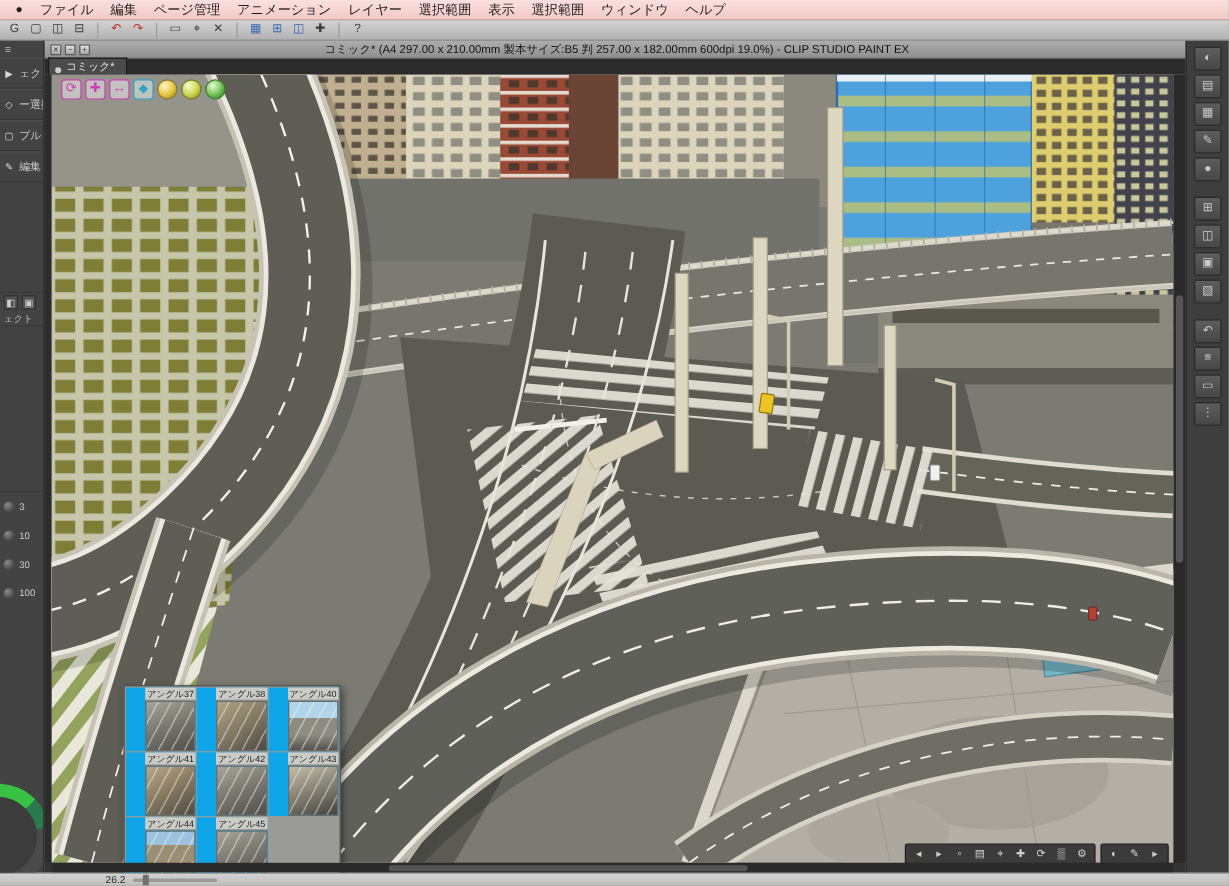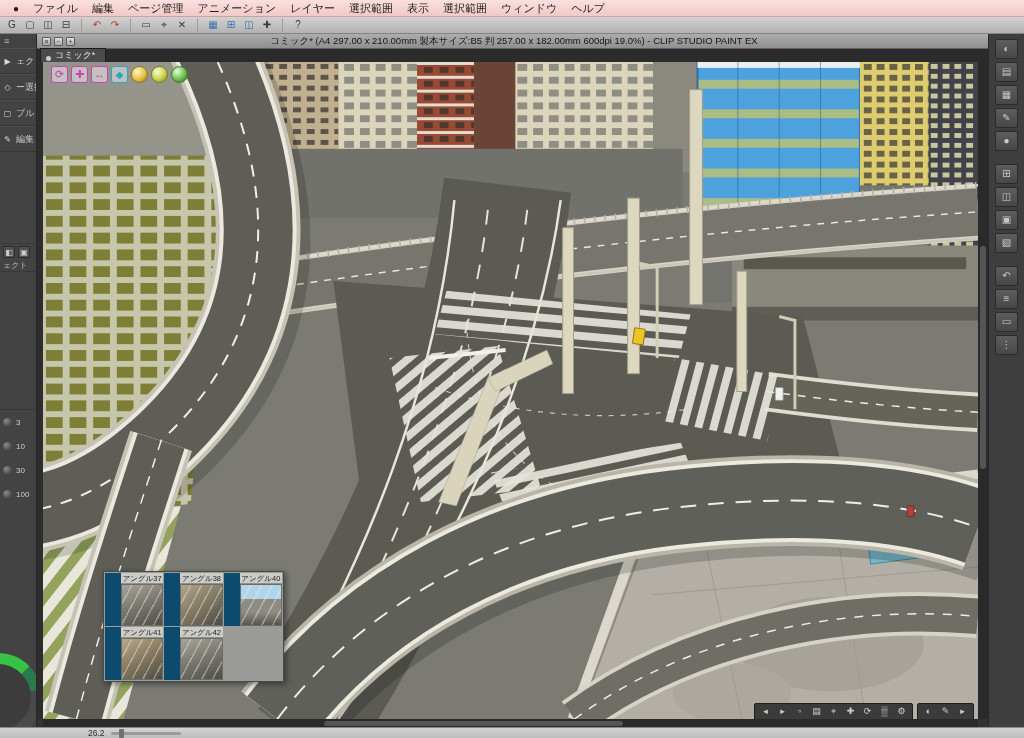--- a/index.html
+++ b/index.html
@@ -82,21 +82,21 @@
   .n3.ballg2 { border:1px solid #7a7a30; border-radius:50%;
     background:radial-gradient(circle at 35% 30%,#f4ffd0,#c9d34a 55%,#6f7a14); }
   .n3.ballgr { border:1px solid #3c7a34; border-radius:50%;
     background:radial-gradient(circle at 35% 30%,#e2ffd8,#6fbe4e 55%,#1f6a22); }
 
   
   .angle-panel { position:absolute; left:66px; top:509px; width:181px;
     background:#9a9a96; border:1px solid #4a4a4a; box-shadow:2px 2px 6px rgba(0,0,0,.45);
     padding:1px; }
   .agrid { display:grid; grid-template-columns:repeat(3,1fr); gap:1px; }
-  .acell { background:#0c4a6e;padding-left:16px; }
+  .acell { background:#0ea5e9;padding-left:16px; }
   .alabel { height:11px; font-size:7.5px; line-height:11px; text-align:center;
     background:#cbcbc7; color:#1e1e1e; border-bottom:1px solid #8e8e8a;
     white-space:nowrap; overflow:hidden; }
   .athumb { position:relative; height:42px; border:1px solid #6c6c68; overflow:hidden;
     background:linear-gradient(158deg,#a8a49a 0%,#76746c 52%,#504e48 100%); }
   .athumb::after { content:""; position:absolute; inset:0;
     background:repeating-linear-gradient(118deg,transparent 0 8px,rgba(242,242,236,.38) 8px 9.5px); }
   .acell:nth-child(2) .athumb { background:linear-gradient(145deg,#b2a486 0%,#837a64 50%,#4c4a44 100%); }
   .acell:nth-child(3) .athumb { background:linear-gradient(#b0d4ea 0 34%,#8e8c82 34% 68%,#56544e 100%); }
   .acell:nth-child(4) .athumb { background:linear-gradient(150deg,#baa888 0%,#887a62 48%,#4e4a42 100%); }
@@ -403,20 +403,32 @@
             <div class="athumb"></div>
           </div>
           <div class="acell">
             <div class="alabel">アングル41</div>
             <div class="athumb"></div>
           </div>
           <div class="acell">
             <div class="alabel">アングル42</div>
             <div class="athumb"></div>
           </div>
+          <div class="acell">
+            <div class="alabel">アングル43</div>
+            <div class="athumb"></div>
+          </div>
+          <div class="acell">
+            <div class="alabel">アングル44</div>
+            <div class="athumb"></div>
+          </div>
+          <div class="acell">
+            <div class="alabel">アングル45</div>
+            <div class="athumb"></div>
+          </div>
         </div>
       </div>
 
       <div class="objbar">
         <div class="ogroup">
           <div class="obtn">◂</div>
           <div class="obtn">▸</div>
           <div class="obtn">▫</div>
           <div class="obtn">▤</div>
           <div class="obtn">⌖</div>

